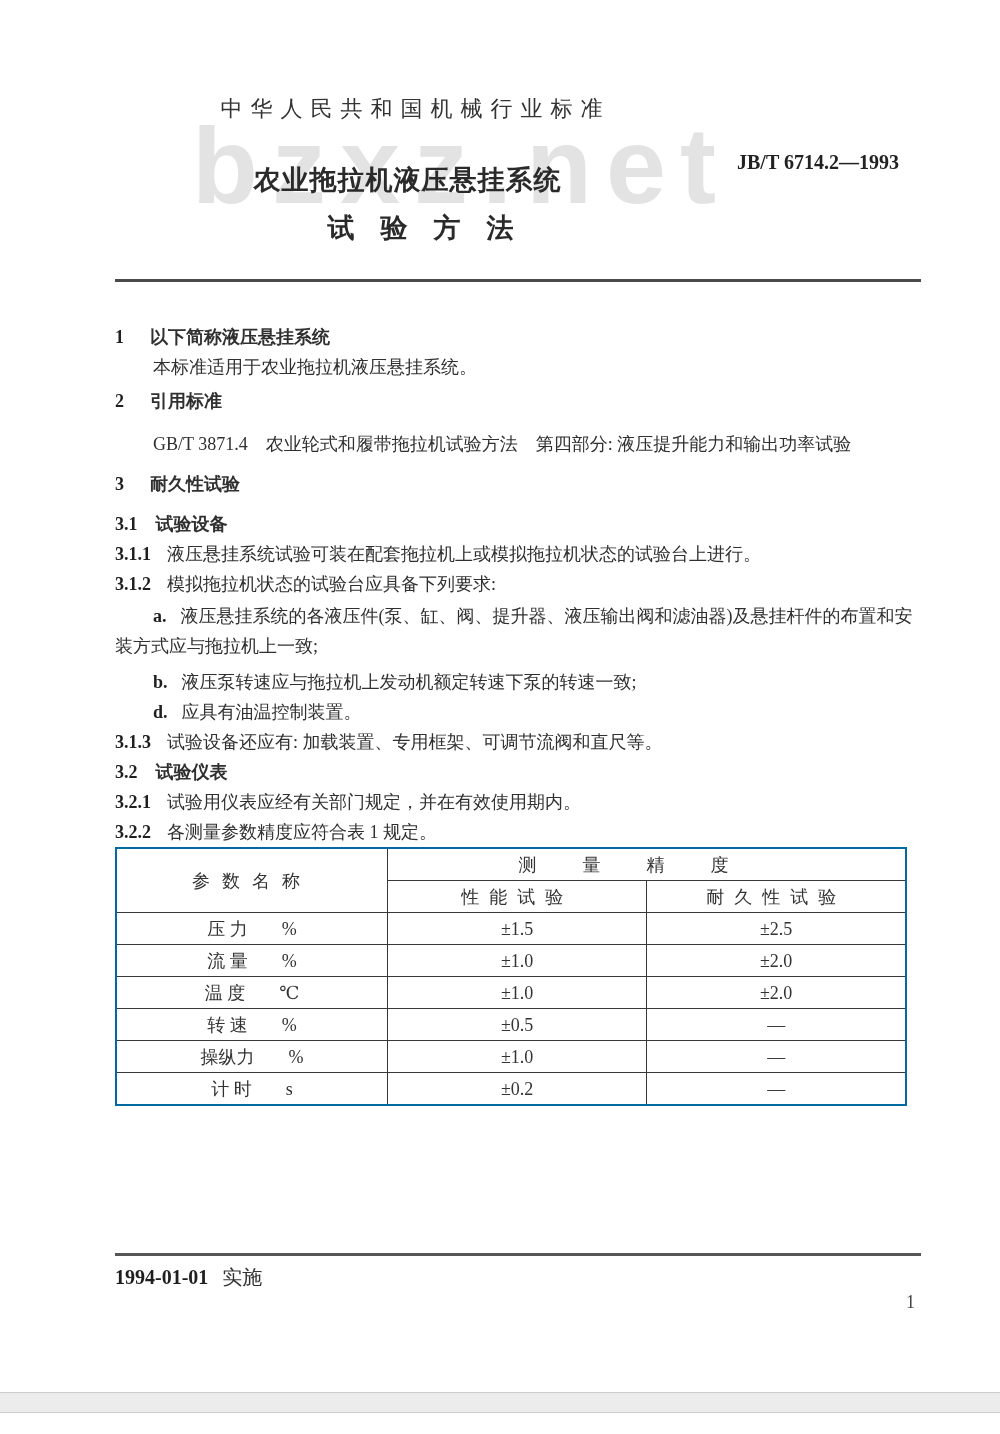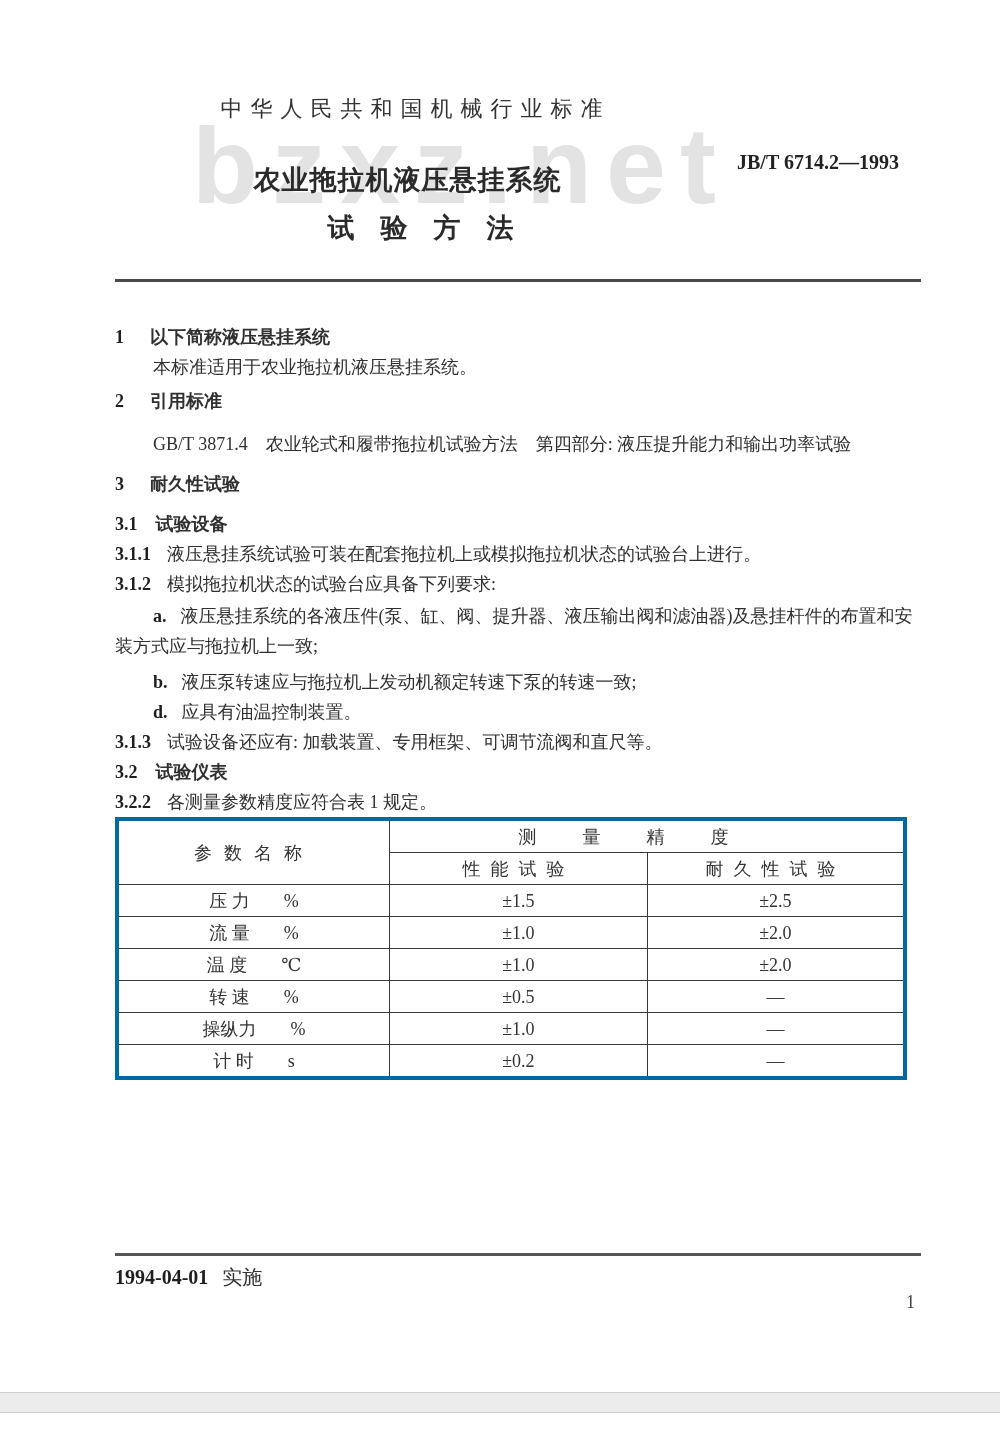--- a/index.html
+++ b/index.html
@@ -44,21 +44,21 @@
   
   .tbl-caption{margin-top:0;text-align:center;font-size:19px;line-height:24px;letter-spacing:6px;color:#2c2c2c;}
   table.precision{
     border-collapse:collapse;width:792px;margin-top:0;
     table-layout:fixed;color:#333;
   }
   table.precision th,table.precision td{
     border:1.6px solid #383838;text-align:center;vertical-align:middle;
     font-weight:400;font-size:18px;padding:0;
   }
-  table.precision{border:4px solid #0369a1;}
+  table.precision{border:2px solid #0369a1;}
   th.param{width:270px;letter-spacing:12px;padding-left:12px;}
   th.span-h{height:31px;letter-spacing:46px;padding-left:46px;}
   th.sub-h{height:31px;letter-spacing:10px;padding-left:10px;}
   td.row-c{height:31px;}
   .pname{display:inline-block;}
   .punit{display:inline-block;margin-left:34px;}
   
   .rule-bottom{position:absolute;left:115px;top:1253px;width:806px;height:3px;background:#565656;z-index:2;}
   .footer-line{
     position:absolute;left:115px;top:1264px;width:806px;z-index:2;
@@ -99,20 +99,21 @@
 
     <div class="blk pn"><span class="num">3.1.1</span><span>液压悬挂系统试验可装在配套拖拉机上或模拟拖拉机状态的试验台上进行。</span></div>
     <div class="blk pn"><span class="num">3.1.2</span><span>模拟拖拉机状态的试验台应具备下列要求:</span></div>
 
     <div class="blk li mt2"><span class="num">a.</span><span>液压悬挂系统的各液压件(泵、缸、阀、提升器、液压输出阀和滤油器)及悬挂杆件的布置和安装方式应与拖拉机上一致;</span></div>
     <div class="blk li mt6"><span class="num">b.</span><span>液压泵转速应与拖拉机上发动机额定转速下泵的转速一致;</span></div>
     <div class="blk li"><span class="num">d.</span><span>应具有油温控制装置。</span></div>
 
     <div class="blk pn"><span class="num">3.1.3</span><span>试验设备还应有: 加载装置、专用框架、可调节流阀和直尺等。</span></div>
     <div class="blk h2"><span class="num">3.2</span><span>试验仪表</span></div>
+    <div class="blk pn"><span class="num">3.2.1</span><span>试验用仪表应经有关部门规定，并在有效使用期内。</span></div>
     <div class="blk pn"><span class="num">3.2.2</span><span>各测量参数精度应符合表 1 规定。</span></div>
 
     <table class="precision">
       <tbody>
         <tr>
           <th class="param" rowspan="2">参数名称</th>
           <th class="span-h" colspan="2">测量精度</th>
         </tr>
         <tr>
           <th class="sub-h">性能试验</th>
@@ -148,19 +149,19 @@
           <td class="row-c">±0.2</td>
           <td class="row-c">—</td>
         </tr>
       </tbody>
     </table>
   </div>
 
   <div class="rule-bottom"></div>
   <div class="footer-line">
     <span>
-      <b>1994-04-01</b><span class="fgap"></span><span>实施</span>
+      <b>1994-01-01</b><span class="fgap"></span><span>实施</span>
     </span>
   </div>
   <div class="page-num">1</div>
 
   <div class="bottom-band"></div>
 </div>
 
 </body></html>

